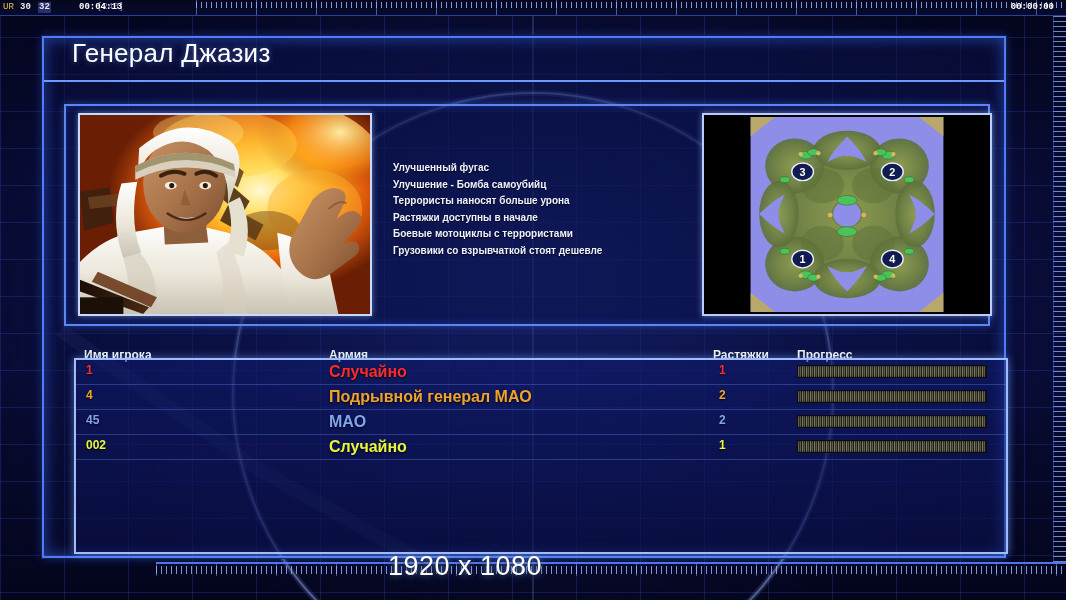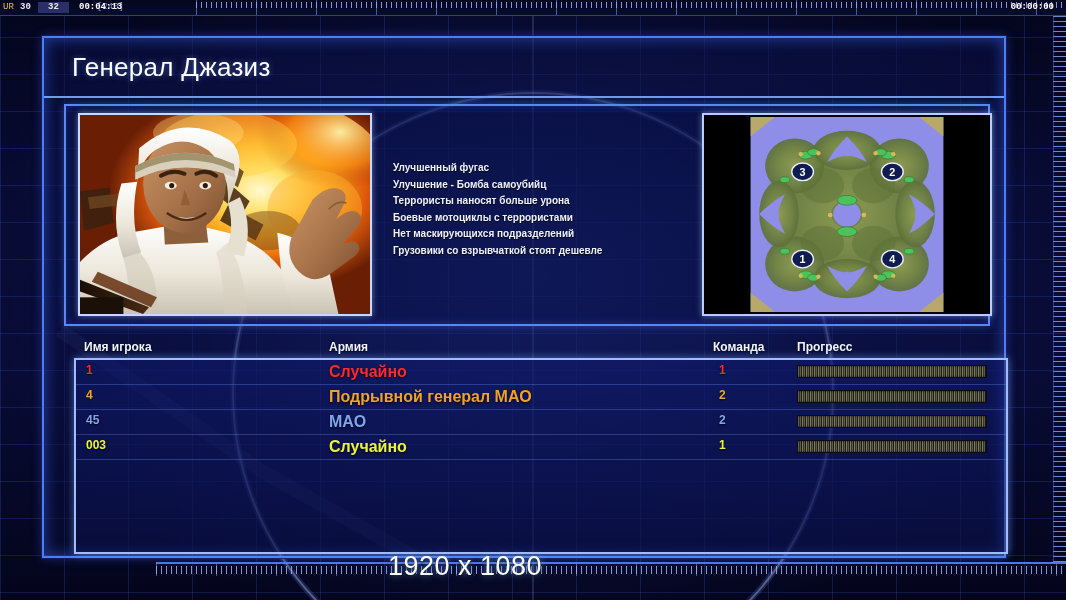--- a/index.html
+++ b/index.html
@@ -41,21 +41,21 @@
   #top-ruler .bigticks {
     position:absolute; left:196px; right:0; top:0; height:16px;
     background-image:repeating-linear-gradient(to right, rgba(120,160,255,.55) 0px, rgba(120,160,255,.55) 1px, transparent 1px, transparent 60px);
   }
   .hud-text {
     position:absolute; top:2px; font-family:"Liberation Mono", monospace;
     font-size:9px; letter-spacing:0px; white-space:nowrap; line-height:11px;
   }
   #hud-ur   { left:3px;  color:#e8c24a; font-weight:normal; }
   #hud-a    { left:20px; color:#e8e8f2; font-weight:bold; }
-  #hud-b    { left:38px; color:#e8e8f2; font-weight:bold; background:#2a2f6a; padding:0 10px;text-align:center; }
+  #hud-b    { left:38px; color:#e8e8f2; font-weight:bold; background:#2a2f6a; padding:0 1px;text-align:center; }
   #hud-c    { left:65px; color:#7c87c8;margin-left:32px; }
   #hud-time { left:79px; color:#ffffff; font-weight:bold; }
   #hud-right{ right:12px; color:#ffffff; font-weight:bold; }
 
   
   #right-ruler {
     position:absolute; right:0; top:16px; width:13px; height:546px;
     background:linear-gradient(90deg,#05071f 0%,#080c2c 100%);
     background-image:repeating-linear-gradient(to bottom, rgba(150,175,255,.75) 0px, rgba(150,175,255,.75) 1px, transparent 1px, transparent 5px);
     border-left:1px solid rgba(70,110,240,.5);
@@ -75,23 +75,23 @@
   
   #window {
     position:absolute; left:42px; top:36px; width:964px; height:522px;
     border:2px solid #4f7cf0;
     box-shadow:0 0 0 1px rgba(18,28,96,.9), 0 0 14px 2px rgba(60,110,255,.45) inset, 0 0 10px rgba(60,110,255,.35);
     background:linear-gradient(180deg, rgba(10,16,70,.50) 0%, rgba(10,16,64,.35) 100%);
   }
 
   
   #title-bar {
-    position:absolute; left:44px; top:38px; width:960px; height:60px;
+    position:absolute; left:44px; top:38px; width:960px; height:44px;
     border-bottom:2px solid #6c9bff;
-    display:flex; align-items:center;
+    display:flex; align-items:flex-start;
   }
   #title-text {
     margin-left:28px; font-size:26px; font-weight:400; color:#ffffff;
     letter-spacing:.3px; text-shadow:0 0 6px rgba(120,170,255,.5);
   }
 
   
   #content-panel {
     position:absolute; left:64px; top:104px; width:926px; height:222px;
     border:2px solid #5b87f5;
@@ -122,21 +122,21 @@
     border:2px solid #b9ccff; box-shadow:0 0 6px rgba(150,190,255,.6);
     background:#000; overflow:hidden;
   }
   #minimap-frame svg { display:block; width:100%; height:100%; }
 
   
   #table-head {
     position:absolute; left:76px; top:340px; width:930px; height:18px;
   }
   #table-head span {
-    position:absolute; top:0; font-size:12px; font-weight:bold; color:#f0f4ff;
+    position:absolute; top:8px; font-size:12px; font-weight:bold; color:#f0f4ff;
     text-shadow:0 1px 2px rgba(0,0,0,.85); white-space:nowrap;
   }
   #th-name { left:8px; }
   #th-army { left:253px; }
   #th-team { left:637px; }
   #th-prog { left:721px; }
 
   #table-panel {
     position:absolute; left:74px; top:358px; width:934px; height:196px;
     border:2px solid #9fbcff;
@@ -280,22 +280,22 @@
     <path d="M0 168 L70 196 L64 203 L0 180 Z" fill="url(#darkl)"></path>
     <path d="M18 160 L78 186 L72 196 L12 170 Z" fill="#6b3a1c" opacity="0.9"></path>
     <rect x="0" y="186" width="44" height="17" fill="#1a1008"></rect>
   </svg>
 </div>
 
 <div id="desc">
   <div>Улучшенный фугас</div>
   <div>Улучшение - Бомба самоубийц</div>
   <div>Террористы наносят больше урона</div>
+  <div>Растяжки доступны в начале</div>
   <div>Боевые мотоциклы с террористами</div>
-  <div>Нет маскирующихся подразделений</div>
   <div>Грузовики со взрывчаткой стоят дешевле</div>
 </div>
 
 <div id="minimap-frame">
   <svg viewBox="0 0 290 203" preserveAspectRatio="none">
     <defs>
       <radialGradient id="blob" cx="50%" cy="50%" r="50%">
         <stop offset="0%" stop-color="#8d9c52"></stop>
         <stop offset="70%" stop-color="#6f8145"></stop>
         <stop offset="100%" stop-color="#5d7038" stop-opacity="0.9"></stop>
@@ -385,21 +385,21 @@
     </g>
 
     <rect x="0" y="0" width="47" height="203" fill="#000000"></rect>
     <rect x="243" y="0" width="47" height="203" fill="#000000"></rect>
   </svg>
 </div>
 
 <div id="table-head">
   <span id="th-name">Имя игрока</span>
   <span id="th-army">Армия</span>
-  <span id="th-team">Команда</span>
+  <span id="th-team">Растяжки</span>
   <span id="th-prog">Прогресс</span>
 </div>
 
 <div id="table-panel">
   <div class="row" style="top:0px">
     <span class="pname" style="color: rgb(255, 43, 43);">1</span>
     <span class="parmy" style="color: rgb(255, 43, 43);">Случайно</span>
     <span class="pteam" style="color: rgb(255, 43, 43);">1</span>
     <span class="pbar"></span>
   </div>
@@ -409,20 +409,20 @@
     <span class="pteam" style="color: rgb(240, 163, 42);">2</span>
     <span class="pbar"></span>
   </div>
   <div class="row" style="top:50px">
     <span class="pname" style="color: rgb(127, 166, 236);">45</span>
     <span class="parmy" style="color: rgb(127, 166, 236);">МАО</span>
     <span class="pteam" style="color: rgb(127, 166, 236);">2</span>
     <span class="pbar"></span>
   </div>
   <div class="row" style="top:75px">
-    <span class="pname" style="color: rgb(232, 245, 60);">003</span>
+    <span class="pname" style="color: rgb(232, 245, 60);">002</span>
     <span class="parmy" style="color: rgb(232, 245, 60);">Случайно</span>
     <span class="pteam" style="color: rgb(232, 245, 60);">1</span>
     <span class="pbar"></span>
   </div>
 </div>
 
 <div id="resolution">1920 x 1080</div>
 
 </body></html>

